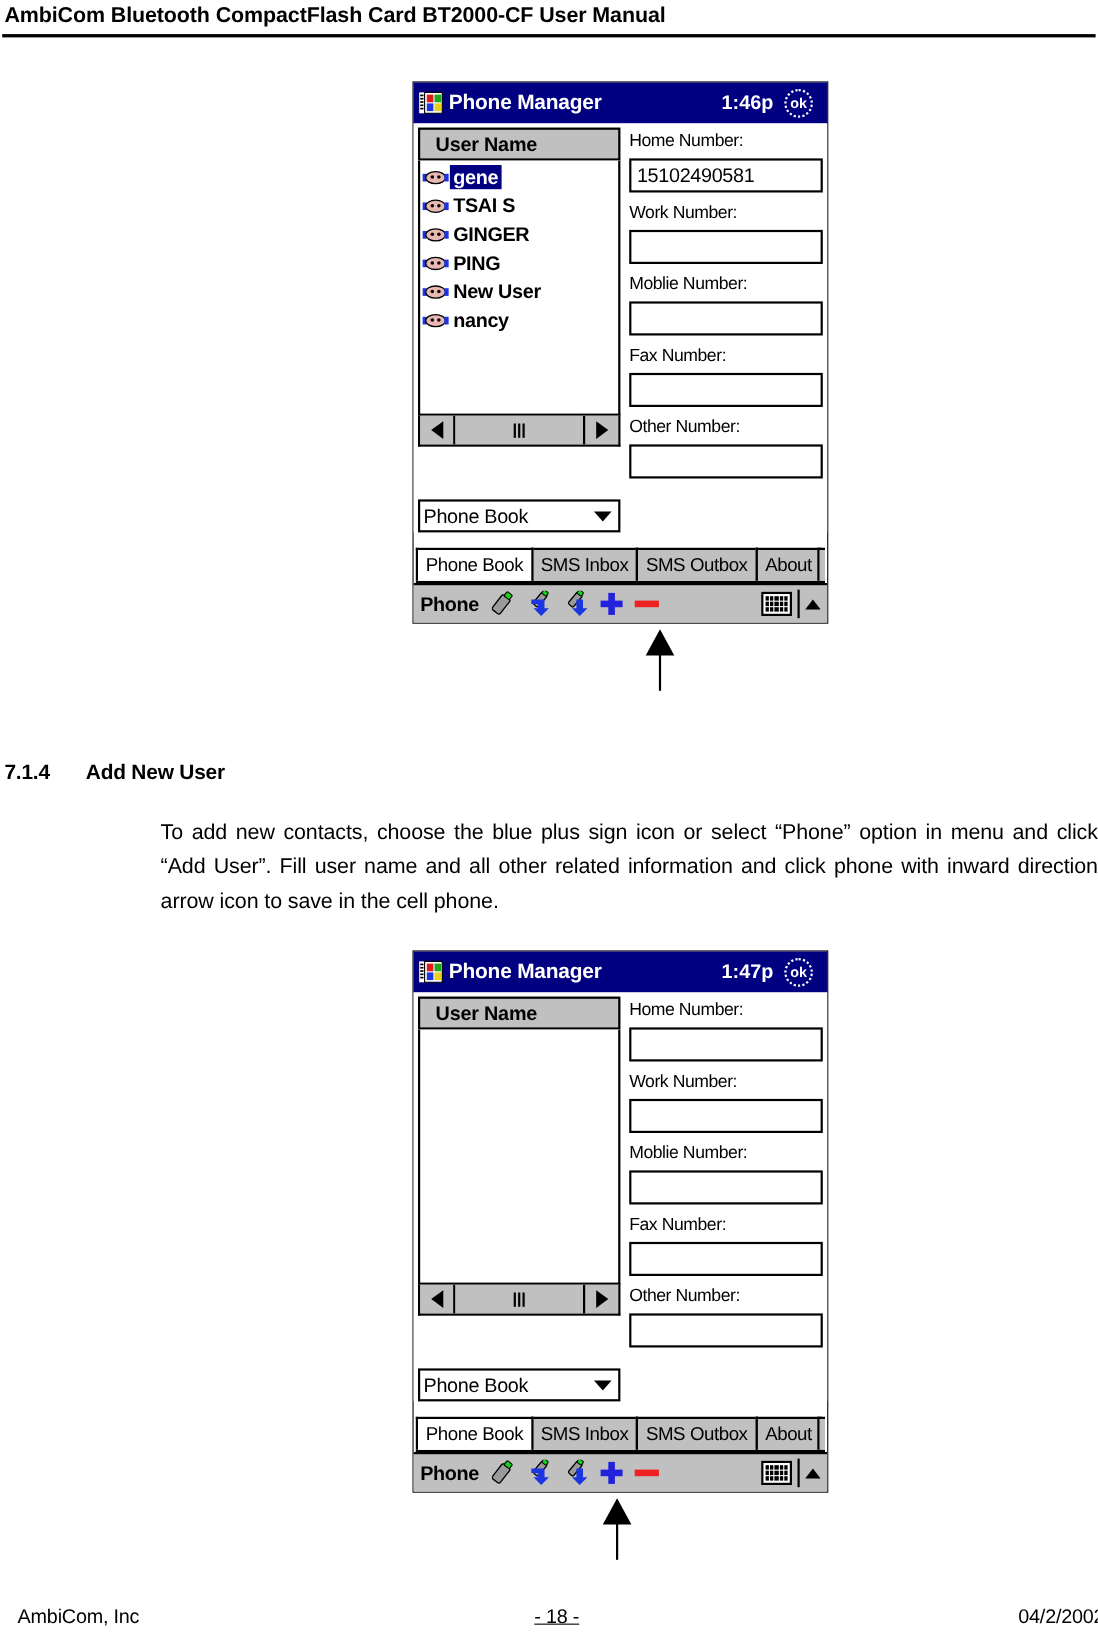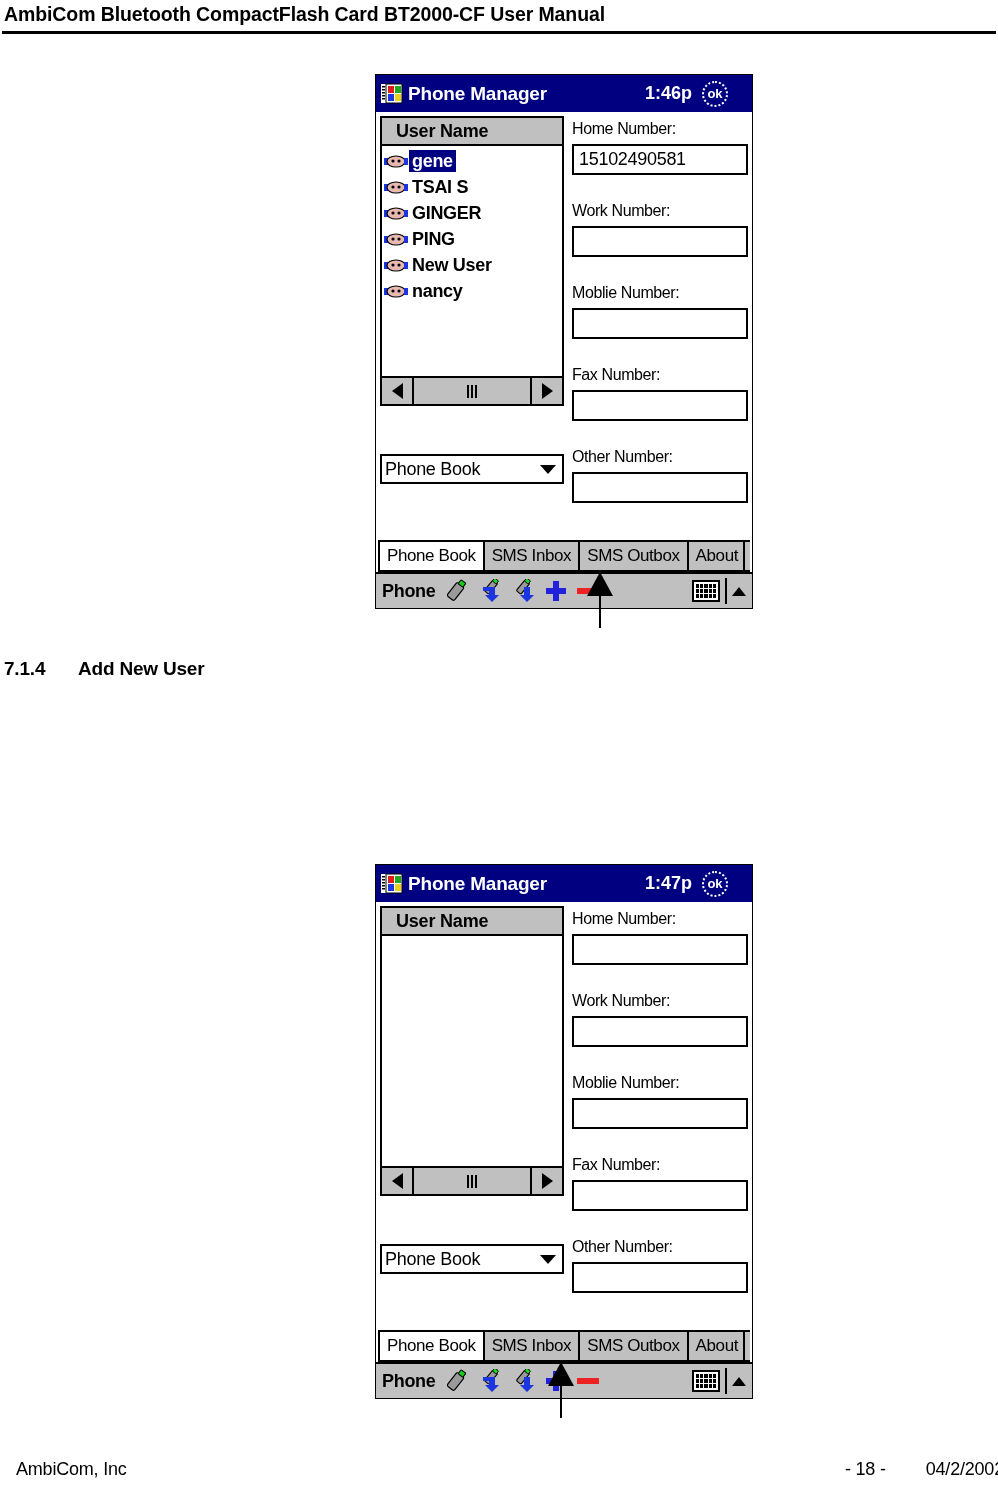--- a/index.html
+++ b/index.html
@@ -40,21 +40,21 @@
     border: 1px solid #000000;
   }
   .pda-1 { left: 375px; top: 74px; }
   .pda-2 { left: 375px; top: 864px; }
 
   .titlebar {
     height: 37px;
     background: #000080;
     display: flex;
     align-items: center;
-    padding: 0 24px 0 5px;
+    padding: 0 13px 0 5px;
     position: relative;
   }
   .app-icon {
     width: 22px; height: 21px;
     flex: 0 0 auto;
     margin-right: 5px;
     position: relative;
   }
   .titlebar-title {
     color: #ffffff;
@@ -227,21 +227,21 @@
     line-height: 26px;
     height: 28px;
   }
   .field-input {
     border: 2px solid #000000;
     height: 31px;
     background: #ffffff;
     display: flex;
     align-items: center;
     padding-left: 5px;
-    margin-bottom: 23px;
+    margin-bottom: 6px;
     font-size: 18px;
     letter-spacing: -0.3px;
   }
 
   
   .tabs {
     display: flex;
     align-items: flex-end;
     margin: 14px 2px 0 2px;
     height: 32px;
@@ -366,21 +366,21 @@
   }
   .callout-1 { left: 587px; top: 572px; height: 56px; }
   .callout-1 .shaft { height: 40px; }
   .callout-2 { left: 548px; top: 1362px; height: 56px; }
   .callout-2 .shaft { height: 40px; }
 
   
   .section {
     position: absolute;
     left: 4px;
-    top: 658px;
+    top: 692px;
     width: 990px;
   }
   .section-heading {
     display: flex;
     font-size: 19px;
     font-weight: bold;
     letter-spacing: -0.2px;
   }
   .section-num { width: 74px; flex: 0 0 auto; }
   .body-text {
@@ -398,21 +398,21 @@
     left: 16px;
     bottom: 14px;
     width: 988px;
     display: flex;
     align-items: baseline;
     font-size: 18px;
     letter-spacing: -0.2px;
     margin-top: 18px;
   }
   .footer-left { flex: 0 0 auto; }
-  .footer-center { flex: 1 1 auto; text-align: right; padding-right: 40px; }
+  .footer-center { flex: 1 1 auto; text-align: center; padding-right: 40px; text-decoration: underline; }
   .footer-right { flex: 0 0 auto; }
 </style>
 </head>
 <body>
 
 <div class="page-header">
   <div class="page-header-title">AmbiCom Bluetooth CompactFlash Card BT2000-CF User Manual</div>
   <div class="header-rule"></div>
 </div>
 
@@ -617,20 +617,21 @@
 <div class="callout callout-1">
   <span class="head"></span>
   <span class="shaft"></span>
 </div>
 
 <div class="section">
   <div class="section-heading">
     <span class="section-num">7.1.4</span>
     <span>Add New User</span>
   </div>
+  <div class="body-text">To add new contacts, choose the blue plus sign icon or select  “Phone” option in menu and click “Add User”. Fill user name and all other related information and click phone with inward direction arrow icon to save in the cell phone.</div>
 </div>
 
 <div class="pda pda-2">
 
   <div class="titlebar">
     <span class="app-icon">
       <svg viewBox="0 0 22 21" width="22" height="21">
         <rect x="0" y="1" width="5" height="19" fill="#ffffff"></rect>
         <g fill="#000000">
           <rect x="1" y="3" width="3" height="1.5"></rect>

